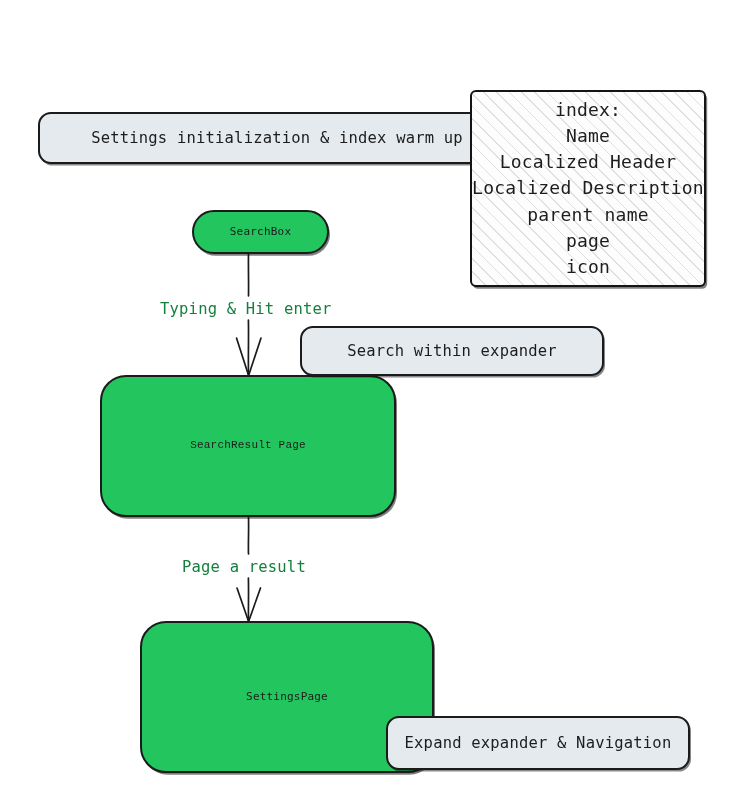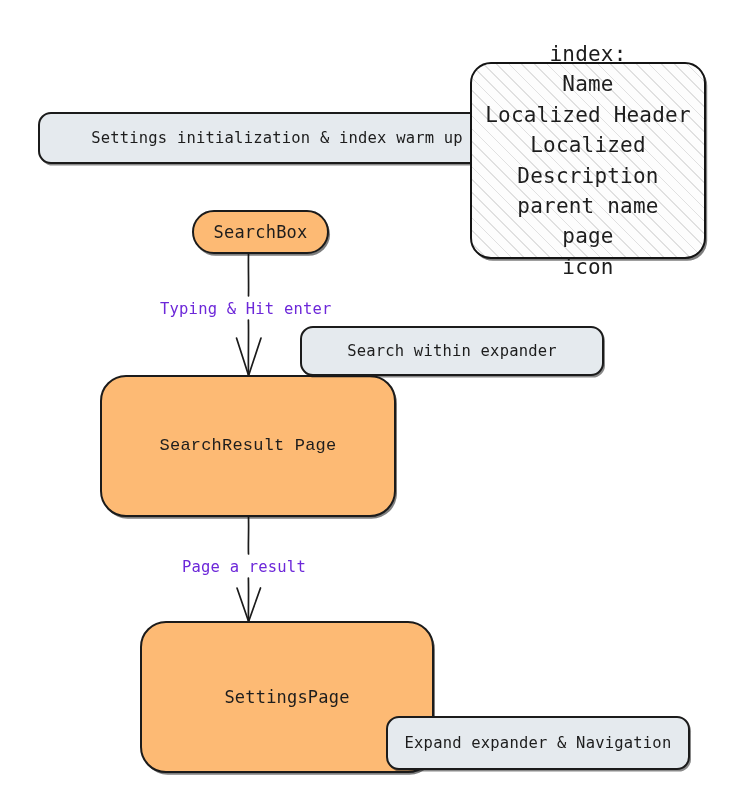--- a/index.html
+++ b/index.html
@@ -29,24 +29,24 @@
     align-items: center;
     justify-content: center;
     text-align: center;
     color: #1d1d1d;
     white-space: pre-line;
     line-height: 1.45;
   }
 
   
   .node-yellow {
-    background: #fdba74;
+    background: #22c55e;
     border: 2.2px solid #1b1b1b;
     border-radius: 26px;
-    font-size: 17px;
+    font-size: 11px;
     letter-spacing: 0.2px;
     box-shadow: 1.6px 2.4px 0 -0.6px rgba(20,20,20,0.55);
   }
 
   
   .node-label {
     background: #e5eaee;
     border: 2.2px solid #1b1b1b;
     border-radius: 13px;
     font-size: 15.5px;
@@ -58,31 +58,32 @@
   .node-hatch {
     background-color: #fdfdfd;
     background-image: repeating-linear-gradient(
       45deg,
       rgba(150,150,150,0.28) 0px,
       rgba(150,150,150,0.28) 1.2px,
       rgba(255,255,255,0) 1.2px,
       rgba(255,255,255,0) 9px
     );
     border: 2.4px solid #141414;
-    border-radius: 21px;
-    font-size: 21px;
+    border-radius: 6px;
+    font-size: 18px;
     letter-spacing: 0.2px;
     box-shadow: 2px 2.6px 0 -0.8px rgba(20,20,20,0.55);
+    margin-top: 28px;
   }
 
   
   .edge-text {
     position: absolute;
     font-size: 15.5px;
-    color: #6d28d9;
+    color: #15803d;
     letter-spacing: 0.2px;
     white-space: nowrap;
     background: #ffffff;
     padding: 0 4px;
   }
 
   
   #node-settings-init  { left: 38px;  top: 112px; width: 478px; height: 52px; }
   #node-index-note     { left: 470px; top: 62px;  width: 236px; height: 197px; }
   #node-searchbox      { left: 192px; top: 210px; width: 137px; height: 44px; }

